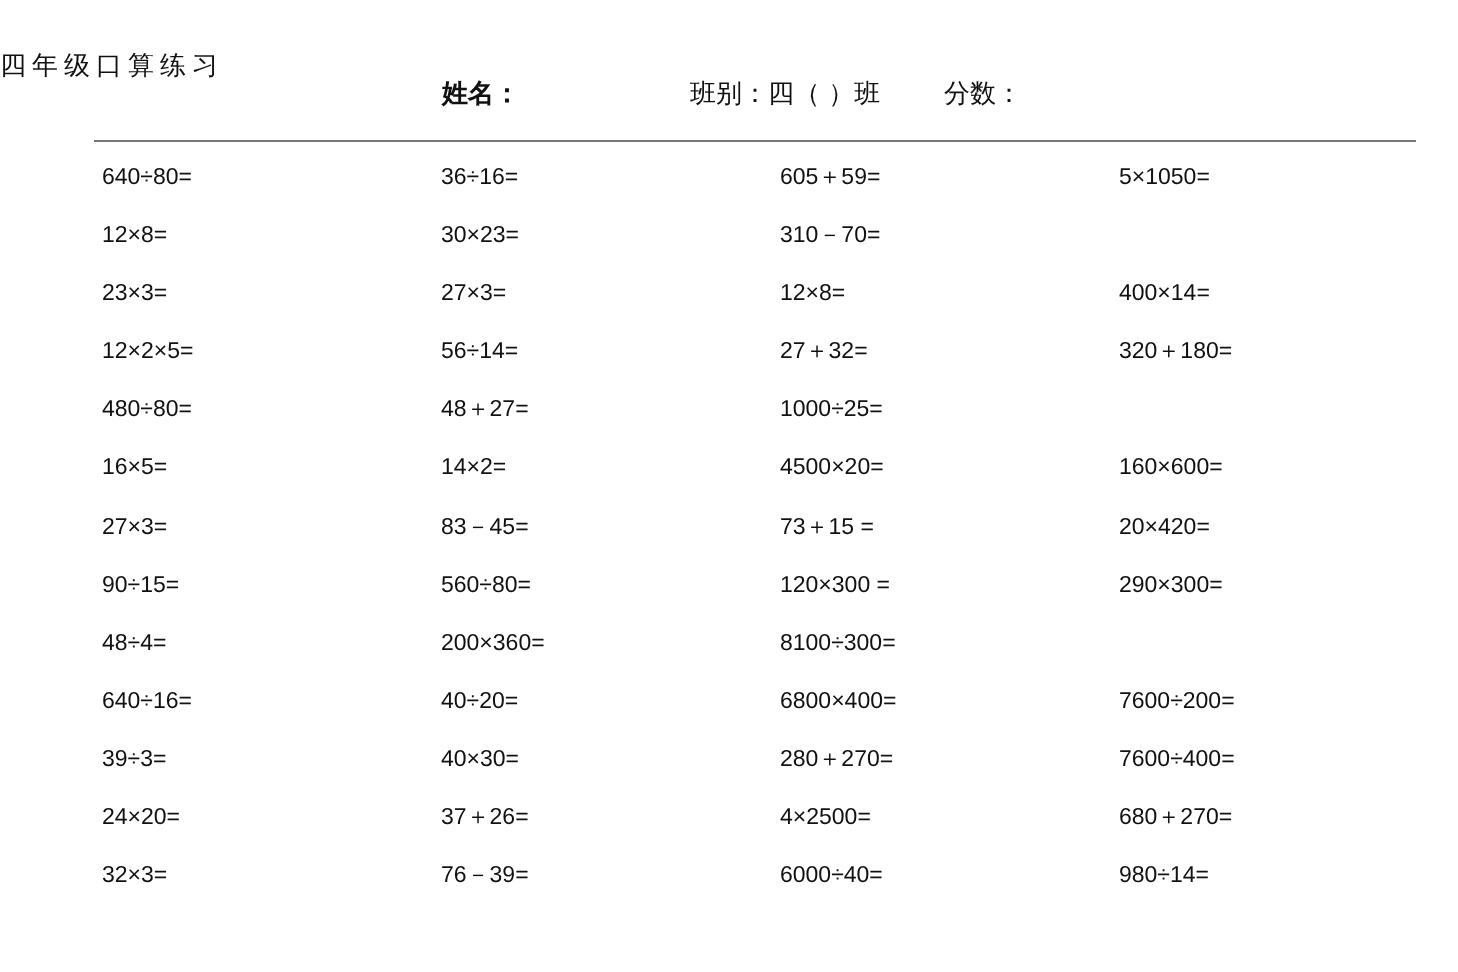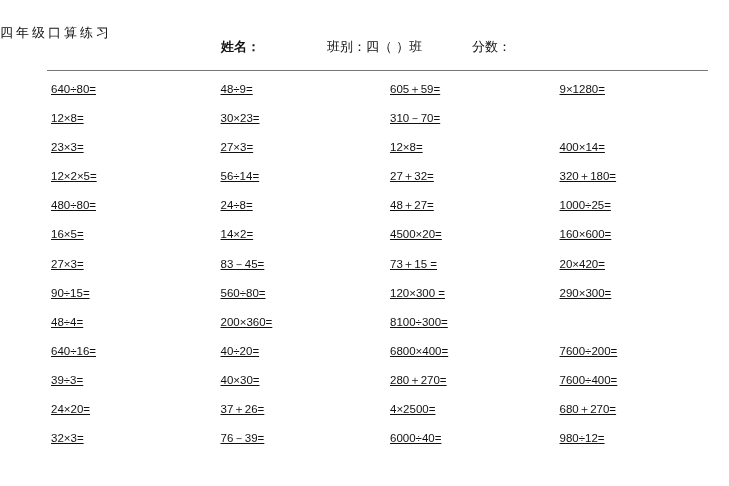--- a/index.html
+++ b/index.html
@@ -5,58 +5,57 @@
   html, body { margin: 0; padding: 0; background: #ffffff; }
   body { width: 729px; height: 486px; position: relative; overflow: hidden;
          font-family: "Liberation Sans", "DejaVu Sans", sans-serif; color: #111; }
   .title { position: absolute; left: 0; width: 729px; top: 24px; text-align: left;
            font-family: Liberation Mono, monospace; font-size: 13px;
            letter-spacing: 3px; padding-left: 0; }
   .info { position: absolute; top: 38px; font-family: "DejaVu Serif", "Liberation Serif", serif; font-size: 13px; }
   .rule { position: absolute; left: 47px; top: 70px; width: 661px; height: 1px; background: #777; }
   .grid { position: absolute; left: 51px; top: 82px; width: 680px; }
   .row { height: 29.1px; display: flex; }
-  .cell { width: 169.5px; font-size: 11.5px; line-height: 14px; white-space: pre; text-decoration: underline; }
+  .cell { width: 169.5px; font-size: 11.5px; line-height: 14px; white-space: pre; }
 </style>
 </head>
 <body>
 
 <div class="title">四年级口算练习</div>
 <div class="info" style="left:221px;font-weight:bold;">姓名：</div>
-<div class="info" style="left:327px;">班别：四（ ）班</div>
+<div class="info" style="left:345px;">班别：四（ ）班</div>
 <div class="info" style="left:472px;">分数：</div>
 <div class="rule"></div>
 
 <div class="grid">
   <div class="row">
     <div class="cell">640÷80=</div>
-    <div class="cell">48÷9=</div>
+    <div class="cell">36÷16=</div>
     <div class="cell">605＋59=</div>
-    <div class="cell">9×1280=</div>
+    <div class="cell">5×1050=</div>
   </div>
   <div class="row">
     <div class="cell">12×8=</div>
     <div class="cell">30×23=</div>
     <div class="cell">310－70=</div>
   </div>
   <div class="row">
     <div class="cell">23×3=</div>
     <div class="cell">27×3=</div>
     <div class="cell">12×8=</div>
     <div class="cell">400×14=</div>
   </div>
   <div class="row">
     <div class="cell">12×2×5=</div>
     <div class="cell">56÷14=</div>
     <div class="cell">27＋32=</div>
     <div class="cell">320＋180=</div>
   </div>
   <div class="row">
     <div class="cell">480÷80=</div>
-    <div class="cell">24÷8=</div>
     <div class="cell">48＋27=</div>
     <div class="cell">1000÷25=</div>
   </div>
   <div class="row">
     <div class="cell">16×5=</div>
     <div class="cell">14×2=</div>
     <div class="cell">4500×20=</div>
     <div class="cell">160×600=</div>
   </div>
   <div class="row">
@@ -91,15 +90,15 @@
   <div class="row">
     <div class="cell">24×20=</div>
     <div class="cell">37＋26=</div>
     <div class="cell">4×2500=</div>
     <div class="cell">680＋270=</div>
   </div>
   <div class="row">
     <div class="cell">32×3=</div>
     <div class="cell">76－39=</div>
     <div class="cell">6000÷40=</div>
-    <div class="cell">980÷12=</div>
+    <div class="cell">980÷14=</div>
   </div>
 </div>
 
 </body></html>

